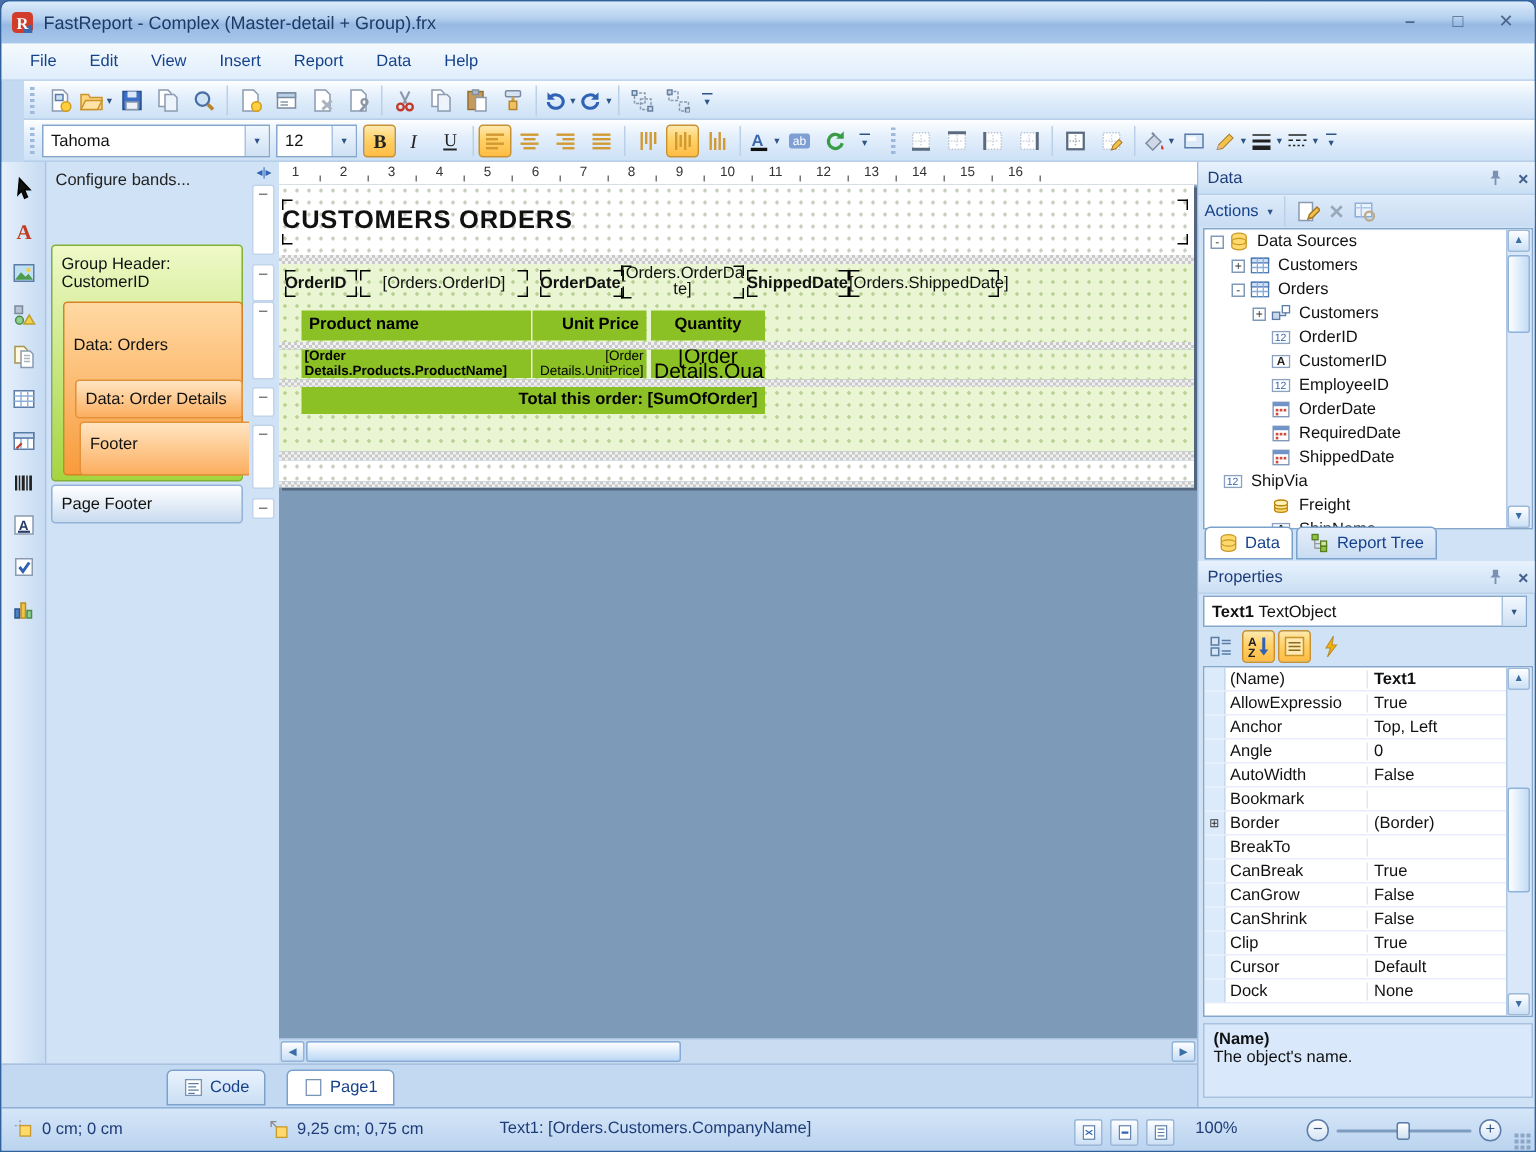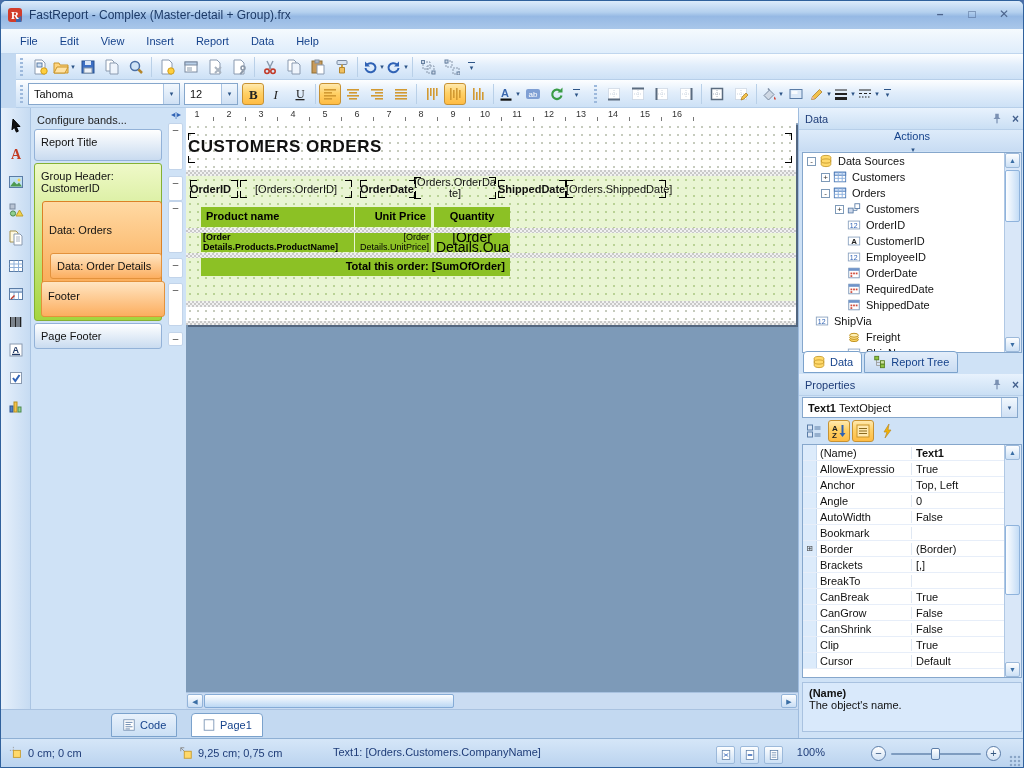--- a/index.html
+++ b/index.html
@@ -90,21 +90,21 @@
     background:linear-gradient(#e9f2fc,#cadff4);}
   .ptab.active{background:#fff;}
   
   .rpanel{position:absolute;left:797px;width:227px;background:#cfe2f6;border-left:1px solid #9fbcde;box-sizing:border-box;}
   .phead{height:21px;display:flex;align-items:center;padding:0 6px;color:#1e3c78;
     background:linear-gradient(#e8f2fd,#cadff4);border-bottom:1px solid #b7cfe9;}
   .phead .sp{flex:1}
   .pclose{color:#44618e;font-weight:bold;font-size:12px;margin-left:8px;}
   #datapanel{top:107px;height:266px;}
   #dactions{height:21px;display:flex;align-items:center;padding:0 4px;gap:4px;color:#15428b;
-    background:linear-gradient(#ddebfa,#c8dcf3);flex-direction:column;}
+    background:linear-gradient(#ddebfa,#c8dcf3);}
   #dtree{position:absolute;left:3px;top:44px;right:3px;height:199px;background:#fff;border:1px solid #86a7cc;overflow:hidden;}
   .trow{display:flex;height:16px;align-items:center;white-space:nowrap;}
   .texp{width:9px;height:9px;border:1px solid #7e9ab8;background:#fff;font-size:8px;line-height:7px;text-align:center;
     color:#333;margin-right:3px;box-sizing:border-box;flex:none;}
   .texps{width:9px;margin-right:3px;flex:none;}
   .ticon{width:16px;margin-right:3px;flex:none;}
   .vsb{position:absolute;top:0;right:0;width:16px;bottom:0;background:#d9e7f8;border-left:1px solid #b0c8e4;}
   .sbtn{position:absolute;left:0;width:15px;height:15px;background:linear-gradient(#fdfeff,#cce0f5);
     border:1px solid #9cb9da;color:#3a6ea5;font-size:7px;text-align:center;line-height:13px;box-sizing:border-box;border-radius:2px;}
   .sthumb{position:absolute;left:0px;width:15px;background:linear-gradient(90deg,#fdfeff,#c3dcf6);
@@ -679,33 +679,30 @@
             <rect x="2" y="8" width="3" height="6" fill="#4f81c7" stroke="#2f5590"></rect>
             <rect x="6" y="4" width="3" height="10" fill="#f3c24b" stroke="#b8901f"></rect>
             <rect x="10" y="9" width="3" height="5" fill="#8fd08f" stroke="#4e8a4e"></rect>
           </svg>
         </span>
       </div>
     </div>
 
   <div id="bandpanel">
     <div id="bandheader">Configure bands...</div>
-    <div class="bandbox bb-blue" style="left:3px;top:21px;width:128px;height:32px">
-      <span>Report Title</span>
-    </div>
     <div class="bandbox bb-green" style="left:3px;top:55px;width:128px;height:158px">
       <span style="display:block;width:100px">Group Header: CustomerID</span>
     </div>
     <div class="bandbox bb-orange" style="left:11px;top:93px;width:120px;height:116px;padding-top:22px">
       <span>Data: Orders</span>
     </div>
     <div class="bandbox bb-orange2" style="left:19px;top:145px;width:112px;height:26px;padding-top:6px">
       <span>Data: Order Details</span>
     </div>
-    <div class="bandbox bb-orange2" style="left:10px;top:173px;width:124px;height:36px;padding-top:8px">
+    <div class="bandbox bb-orange2" style="left:22px;top:173px;width:124px;height:36px;padding-top:8px">
       <span>Footer</span>
     </div>
     <div class="bandbox bb-blue" style="left:3px;top:215px;width:128px;height:26px;padding-top:6px">
       <span>Page Footer</span>
     </div>
   </div>
 
   <div id="collapsecol">
     <div id="splitgrip">◂|▸</div>
   <div class="ccell" style="top: 15px; height: 47px;">–</div>
@@ -1106,25 +1103,20 @@
           <span class="pname">Bookmark</span>
           <span class="pval"></span>
         </div>
         <div class="prow">
           <span class="pgut">⊞</span>
           <span class="pname">Border</span>
           <span class="pval">(Border)</span>
         </div>
         <div class="prow">
           <span class="pgut"></span>
-          <span class="pname">Brackets</span>
-          <span class="pval">[,]</span>
-        </div>
-        <div class="prow">
-          <span class="pgut"></span>
           <span class="pname">BreakTo</span>
           <span class="pval"></span>
         </div>
         <div class="prow">
           <span class="pgut"></span>
           <span class="pname">CanBreak</span>
           <span class="pval">True</span>
         </div>
         <div class="prow">
           <span class="pgut"></span>
@@ -1138,20 +1130,25 @@
         </div>
         <div class="prow">
           <span class="pgut"></span>
           <span class="pname">Clip</span>
           <span class="pval">True</span>
         </div>
         <div class="prow">
           <span class="pgut"></span>
           <span class="pname">Cursor</span>
           <span class="pval">Default</span>
+        </div>
+        <div class="prow">
+          <span class="pgut"></span>
+          <span class="pname">Dock</span>
+          <span class="pval">None</span>
         </div>
         <div class="vsb">
         <span class="sbtn" style="top:0">▲</span>
         <span class="sthumb" style="top:80px;height:70px"></span>
         <span class="sbtn" style="bottom:0">▼</span>
       </div>
       </div>
     <div id="pdesc">
       <div style="font-weight:bold">(Name)</div>
       <div>The object's name.</div>

